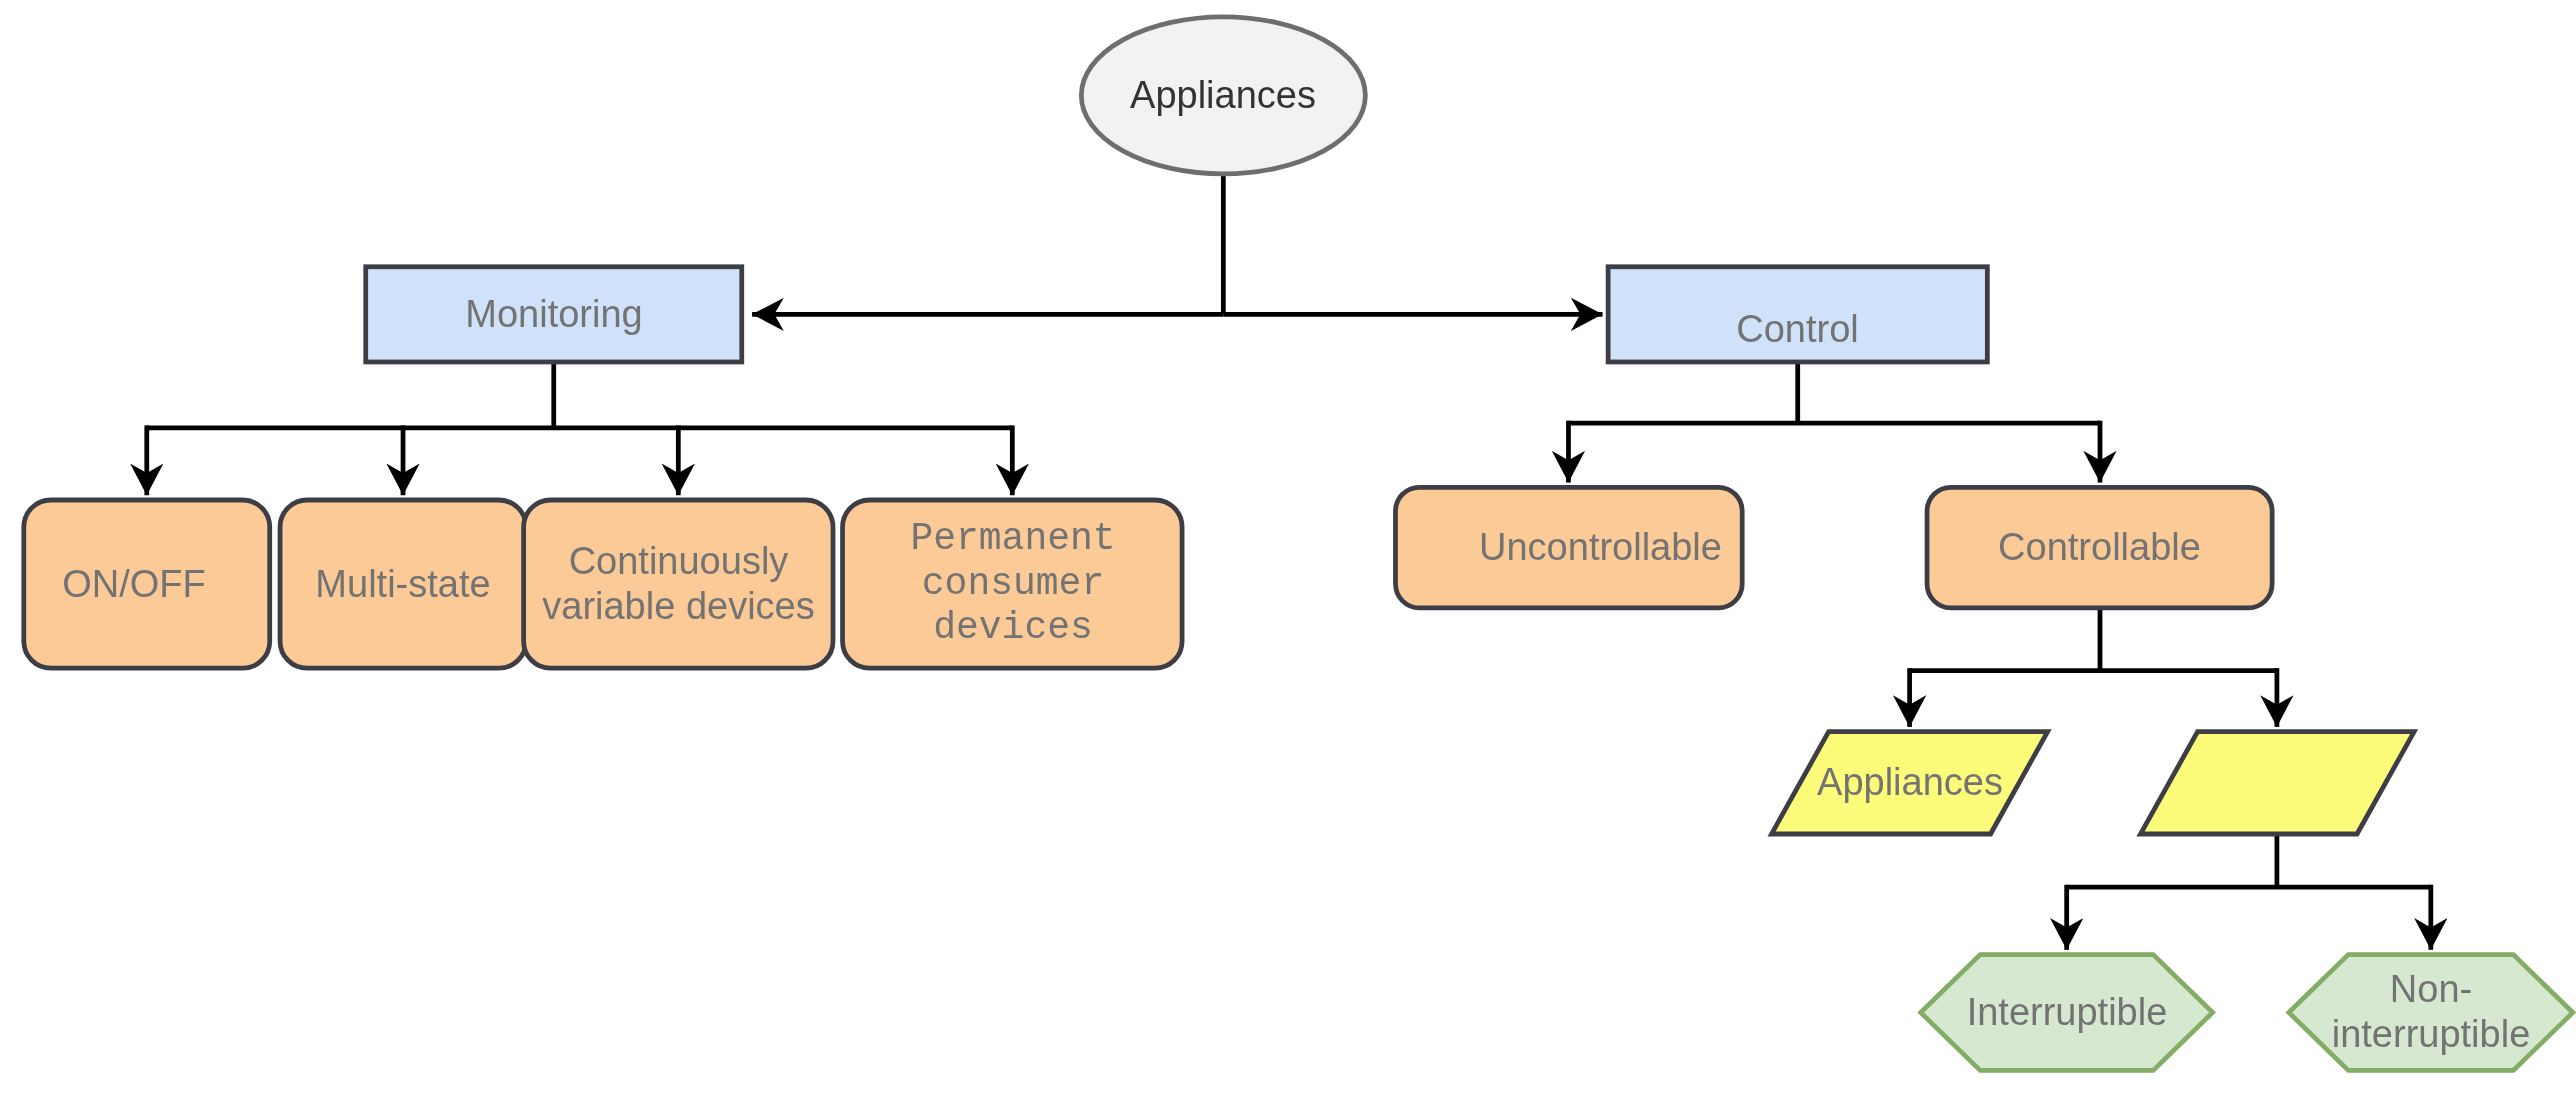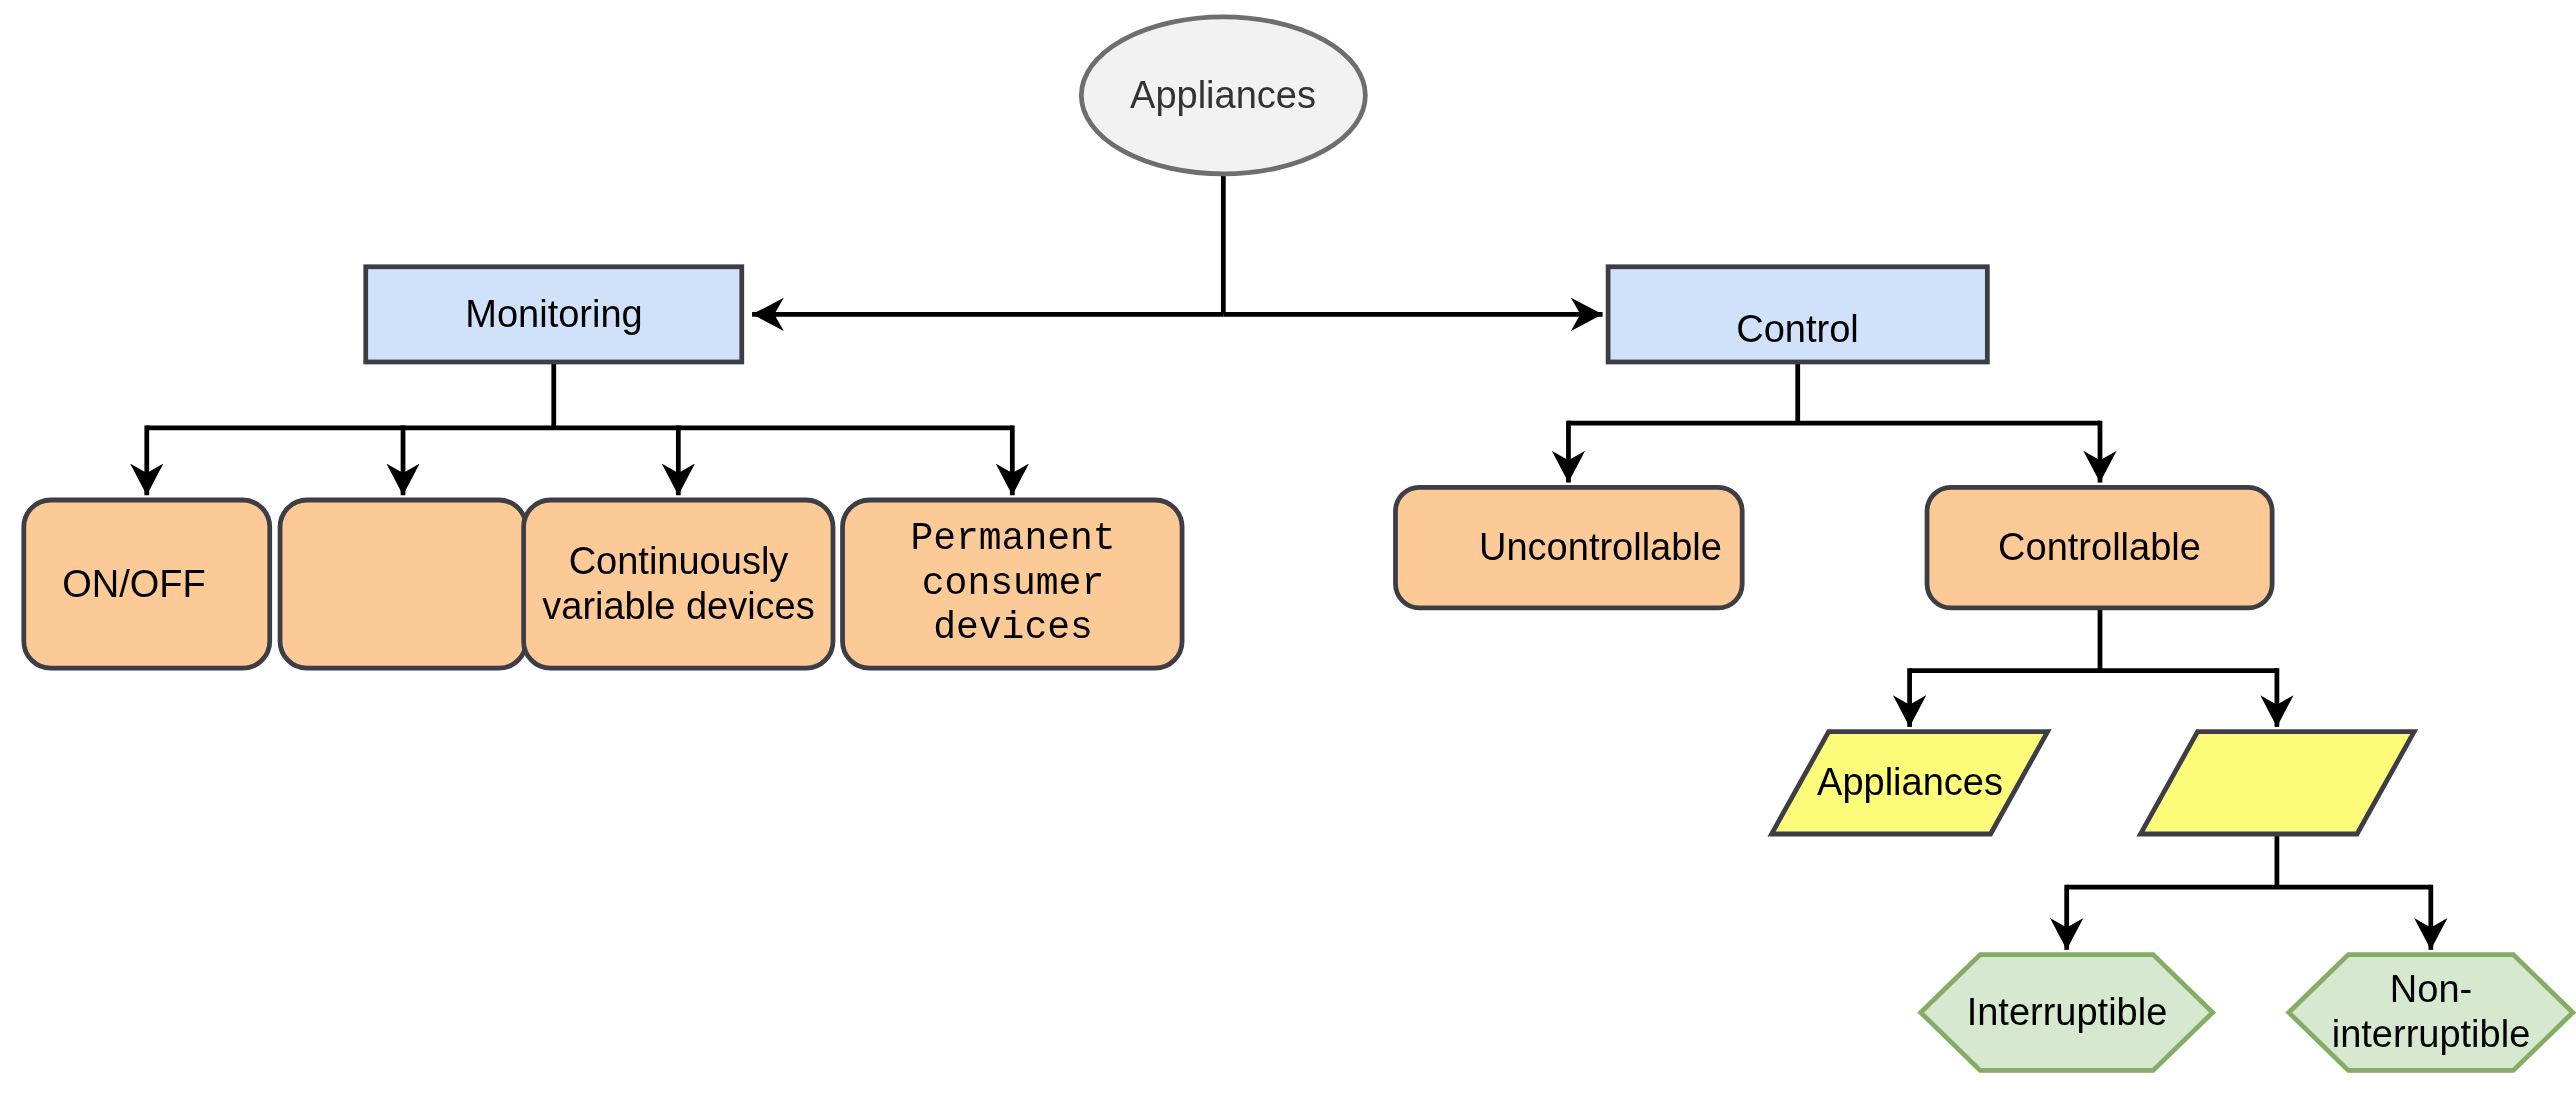--- a/index.html
+++ b/index.html
@@ -21,21 +21,21 @@
 
   
   .label {
     position: absolute;
     display: flex;
     align-items: center;
     justify-content: center;
     text-align: center;
     font-size: 38px;
     line-height: 1.18;
-    color: #000000;
+    color: #737373;
     white-space: pre-line;
     pointer-events: none;
   }
   .label.root-label { color: #333333; }
 </style>
 </head>
 <body>
 
 <div class="canvas">
 
@@ -93,20 +93,21 @@
     <polygon class="hex-border" points="2421,1276 2496,1203 2714,1203 2789,1276 2714,1349 2496,1349" fill="#d7e8d1"></polygon>
     <polygon class="hex-border" points="2885,1276 2960,1203 3168,1203 3243,1276 3168,1349 2960,1349" fill="#d7e8d1"></polygon>
   </svg>
 
   <div class="label root-label" style="left:1081px; top:16.7px; width:284px; height:157px;">Appliances</div>
 
   <div class="label" style="left:366px; top:267px; width:376px; height:95px;">Monitoring</div>
   <div class="label" style="left:1608px; top:282px; width:379px; height:95px;">Control</div>
 
   <div class="label" style="left:11px; top:500px; width:246px; height:168px;">ON/OFF</div>
+  <div class="label" style="left:280px; top:500px; width:246px; height:168px;">Multi-state</div>
   <div class="label" style="left:524px; top:500px; width:309px; height:168px;">Continuously
 variable devices</div>
   <div class="label" style="left:843px; top:500px; width:340px; height:168px;font-family:Liberation Mono, monospace;">Permanent
 consumer devices</div>
 
   <div class="label" style="left:1395px; top:487px; width:347px; height:121px;padding-left:32px;">Uncontrollable</div>
   <div class="label" style="left:1927px; top:487px; width:345px; height:121px;">Controllable</div>
 
   <div class="label" style="left:1772px; top:731px; width:276px; height:102px;">Appliances</div>
 

